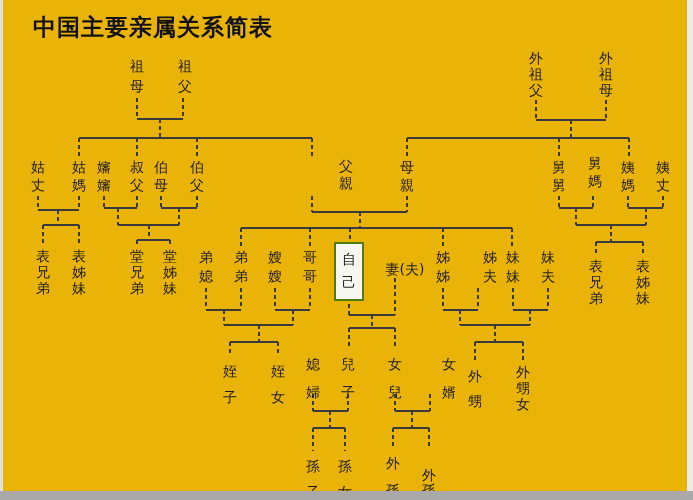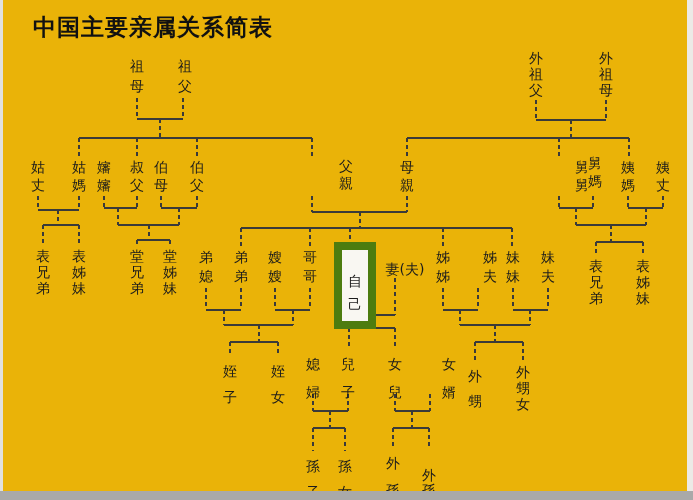--- a/index.html
+++ b/index.html
@@ -16,21 +16,21 @@
   #lines{position:absolute;left:0;top:0;}
   .node{
     position:absolute;color:#1c1c1c;font-size:14px;
     text-align:center;
   }
   .node.vert{
     width:18px;word-break:break-all;overflow-wrap:anywhere;line-height:19px;
   }
   .node.horiz{white-space:nowrap;line-height:16px;}
   .node.boxed{
-    border:8px solid #4d7c0f;width:26px;padding:20px 0 5px 0;background:#f9f7f2;
+    border:2px solid #4d7c0f;width:26px;padding:4px 0 5px 0;background:#f9f7f2;
   }
   .edge-left{position:absolute;left:0;top:0;width:3px;height:500px;background:#e2e1dd;}
   .edge-right{position:absolute;right:0;top:0;width:6px;height:500px;background:#eceae6;}
   .bottom-bar{position:absolute;left:0;bottom:0;width:693px;height:9px;background:#a9a9a9;}
 </style>
 </head>
 <body>
 
 <div class="screen">
   <h1 class="title">中国主要亲属关系简表</h1>
@@ -149,21 +149,21 @@
       <div class="node vert" style="left: 527px; top: 50px; line-height: 16px;">外祖父</div>
       <div class="node vert" style="left: 597px; top: 50px; line-height: 16px;">外祖母</div>
       <div class="node vert" style="left: 29px; top: 158px; line-height: 18px;">姑丈</div>
       <div class="node vert" style="left: 70px; top: 158px; line-height: 18px;">姑媽</div>
       <div class="node vert" style="left: 95px; top: 158px; line-height: 18px;">嬸嬸</div>
       <div class="node vert" style="left: 128px; top: 158px; line-height: 18px;">叔父</div>
       <div class="node vert" style="left: 152px; top: 158px; line-height: 18px;">伯母</div>
       <div class="node vert" style="left: 188px; top: 158px; line-height: 18px;">伯父</div>
       <div class="node vert" style="left: 305px; top: 158px; line-height: 17px; margin-left: 32px;">父親</div>
       <div class="node vert" style="left: 398px; top: 158px; line-height: 18px;">母親</div>
-      <div class="node vert" style="left: 550px; top: 158px; line-height: 18px; margin-left: 23px;">舅舅</div>
+      <div class="node vert" style="left: 550px; top: 158px; line-height: 18px;">舅舅</div>
       <div class="node vert" style="left: 584px; top: 154px; line-height: 18px; text-align: right;">舅媽</div>
       <div class="node vert" style="left: 619px; top: 158px; line-height: 18px;">姨媽</div>
       <div class="node vert" style="left: 654px; top: 158px; line-height: 18px;">姨丈</div>
       <div class="node vert" style="left: 34px; top: 248px; line-height: 16px;">表兄弟</div>
       <div class="node vert" style="left: 70px; top: 248px; line-height: 16px;">表姊妹</div>
       <div class="node vert" style="left: 128px; top: 248px; line-height: 16px;">堂兄弟</div>
       <div class="node vert" style="left: 161px; top: 248px; line-height: 16px;">堂姊妹</div>
       <div class="node vert" style="left: 197px; top: 248px; line-height: 19px;">弟媳</div>
       <div class="node vert" style="left: 232px; top: 248px; line-height: 19px;">弟弟</div>
       <div class="node vert" style="left: 266px; top: 248px; line-height: 19px;">嫂嫂</div>

